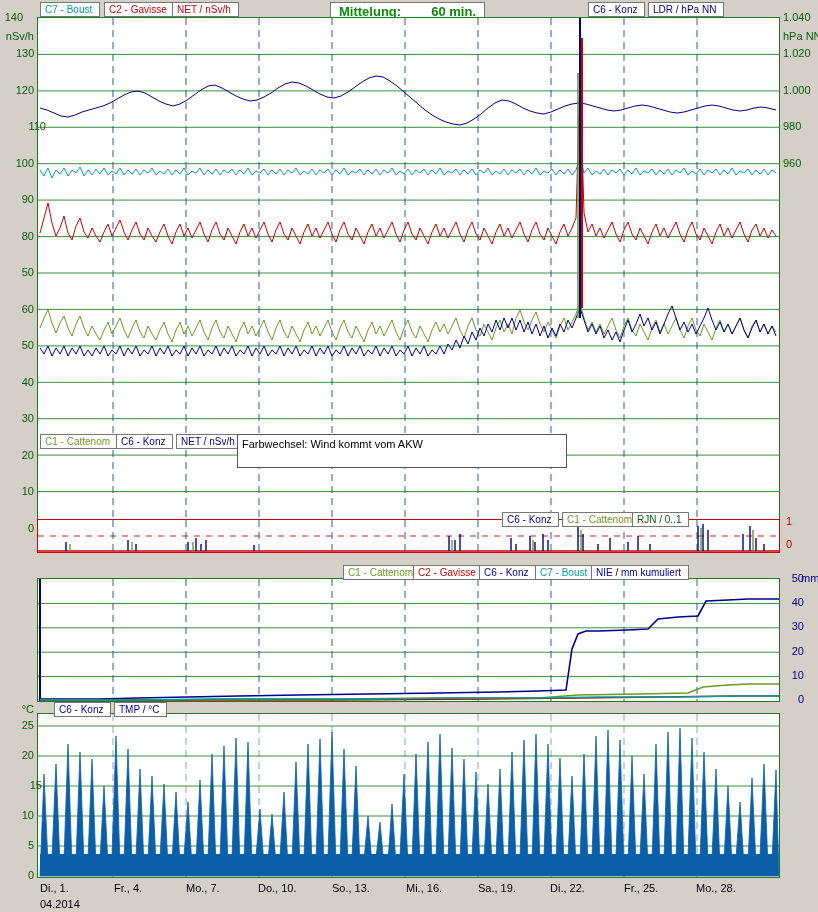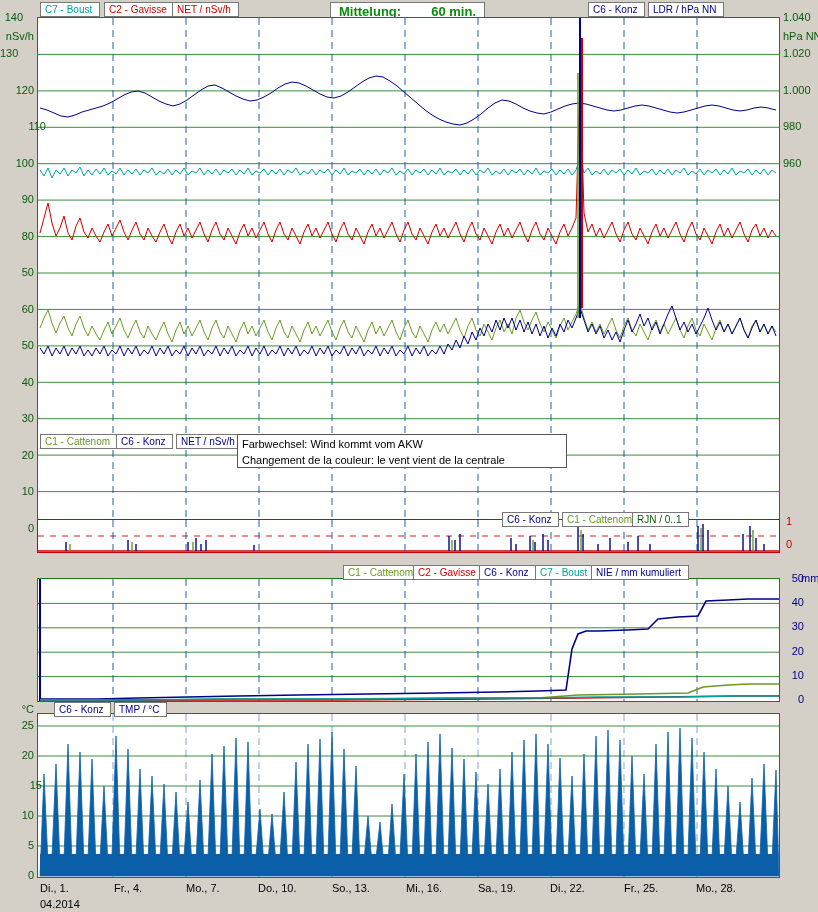--- a/index.html
+++ b/index.html
@@ -214,21 +214,21 @@
         722,314 726,306 730,316 734,308 738,318"></polyline>
 
       <line x1="542" y1="0" x2="542" y2="300" stroke="#00008b" stroke-width="2"></line>
       <line x1="544" y1="20" x2="544" y2="290" stroke="#cc0000" stroke-width="2"></line>
       <line x1="540" y1="55" x2="540" y2="300" stroke="#6a9a23" stroke-width="1.5"></line>
     </svg>
   </div>
 
   <div class="axlbl ax-left" style="left:0px;top:30px;width:34px;">nSv/h</div>
   <div class="axlbl ax-left" style="left:0px;top:11px;width:23px;">140</div>
-  <div class="axlbl ax-left" style="left:0px;top:47px;width:18px;">130</div>
+  <div class="axlbl ax-left" style="left:16px;top:47px;width:18px;">130</div>
   <div class="axlbl ax-left" style="left:0px;top:84px;width:34px;">120</div>
   <div class="axlbl ax-left" style="left:12px;top:120px;width:34px;">110</div>
   <div class="axlbl ax-left" style="left:0px;top:157px;width:34px;">100</div>
   <div class="axlbl ax-left" style="left:0px;top:193px;width:34px;">90</div>
   <div class="axlbl ax-left" style="left:0px;top:230px;width:34px;">80</div>
   <div class="axlbl ax-left" style="left:0px;top:266px;width:34px;">50</div>
   <div class="axlbl ax-left" style="left:0px;top:303px;width:34px;">60</div>
   <div class="axlbl ax-left" style="left:0px;top:339px;width:34px;">50</div>
   <div class="axlbl ax-left" style="left:0px;top:376px;width:34px;">40</div>
   <div class="axlbl ax-left" style="left:0px;top:412px;width:34px;">30</div>
@@ -265,21 +265,20 @@
   </div>
   <div class="chip" style="left:116px;top:434px;">
     <span class="c-navy">C6 - Konz</span>
   </div>
   <div class="chip" style="left:176px;top:434px;">
     <span class="c-navy">NET / nSv/h</span>
   </div>
 
   <div class="notebox">
     <div>Farbwechsel: Wind kommt vom AKW</div>
-    <div>Changement de la couleur: le vent vient de la centrale</div>
   </div>
 
   <div class="plot" style="left:37px;top:519px;width:743px;height:34px;border-color:#cc0000;">
     <svg width="741" height="32" viewBox="0 0 741 32">
       <line x1="0" y1="31" x2="741" y2="31" stroke="#cc0000" stroke-width="1.5"></line>
       <g stroke="#cc0000" stroke-width="1" stroke-dasharray="6,6" opacity="0.9">
         <line x1="0" y1="16" x2="741" y2="16"></line>
       </g>
       <g stroke="#0b4fa0" stroke-width="1" stroke-dasharray="7,5" opacity="0.9">
         <line x1="75" y1="0" x2="75" y2="32"></line>

